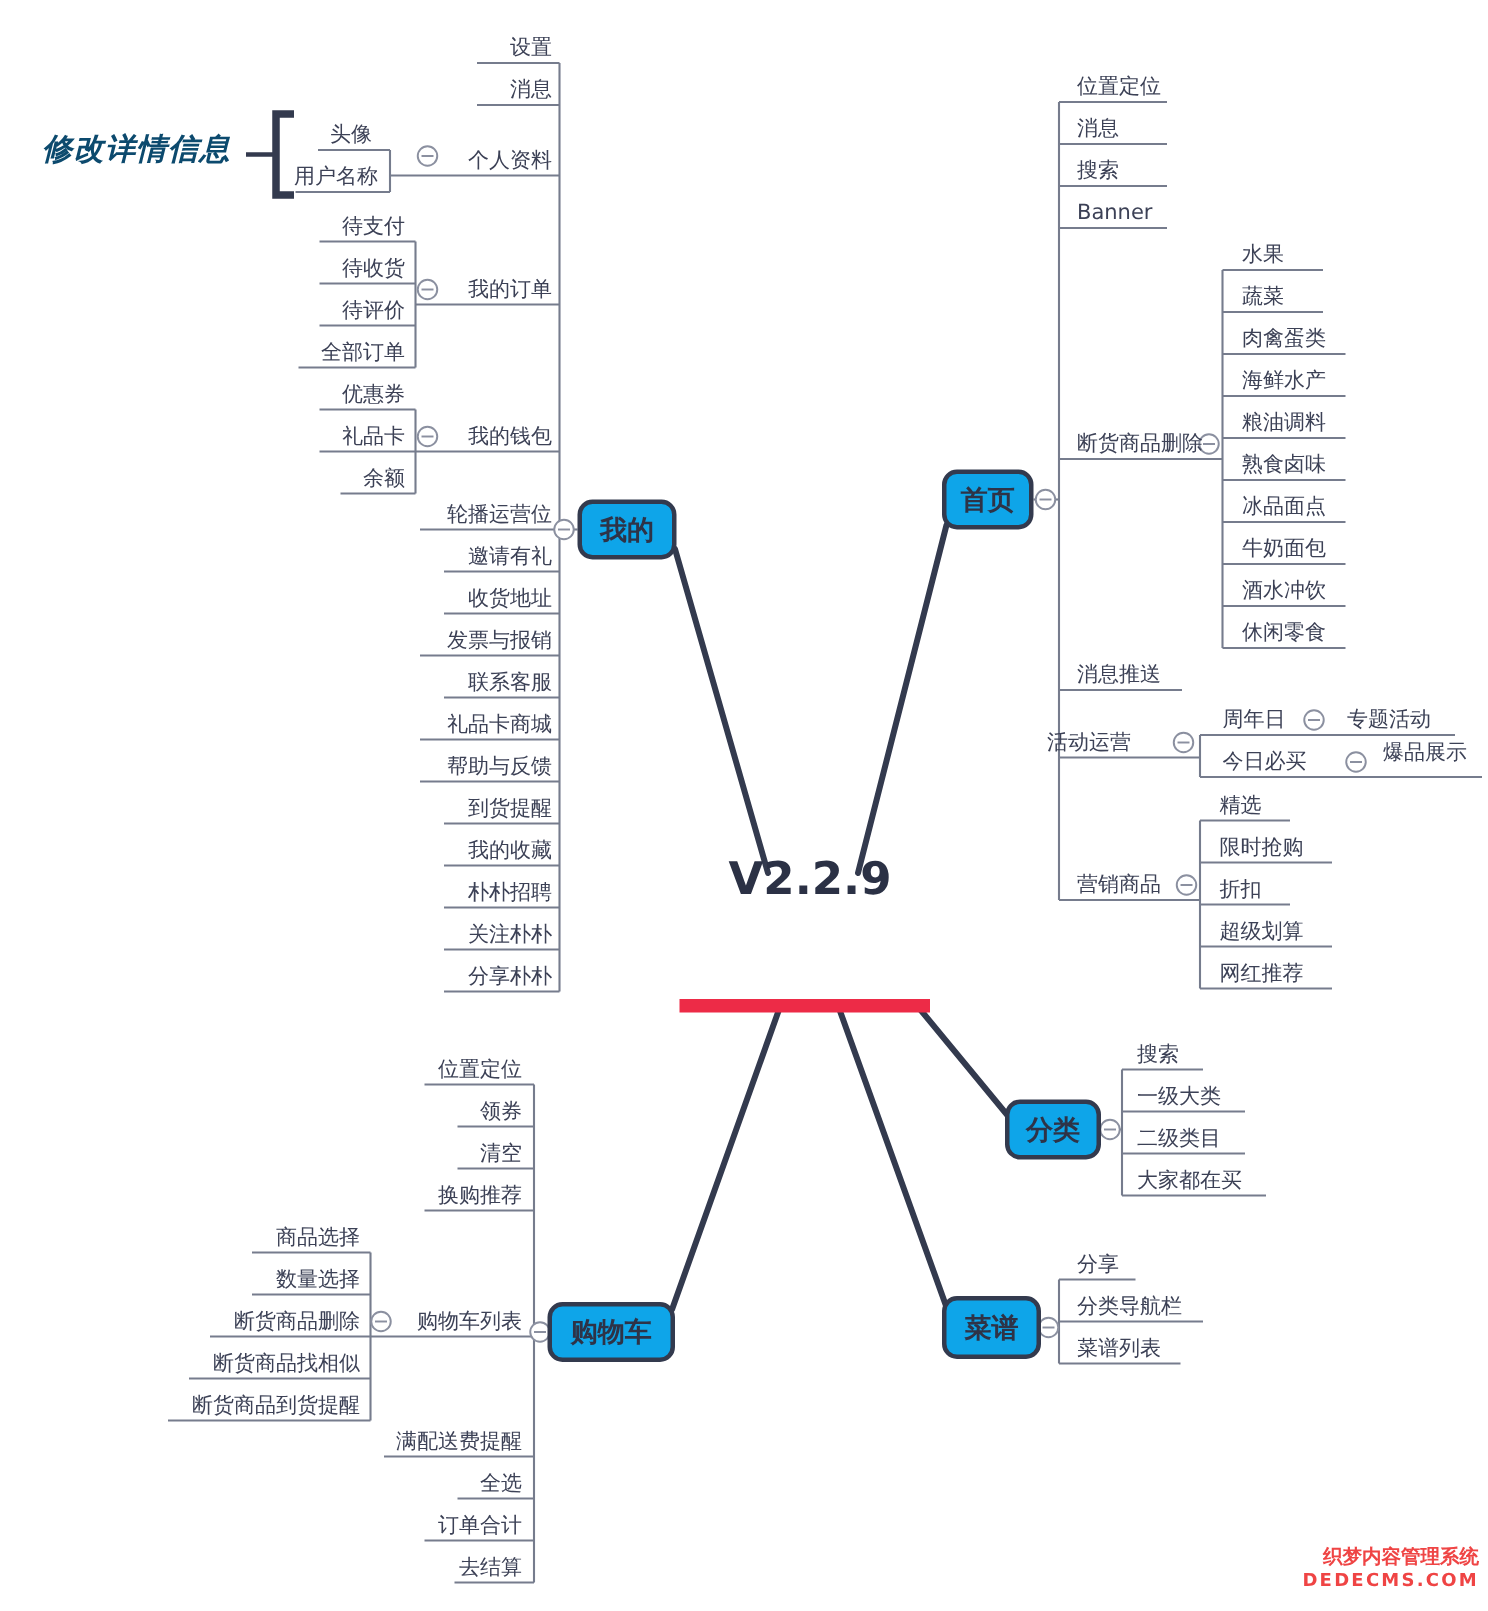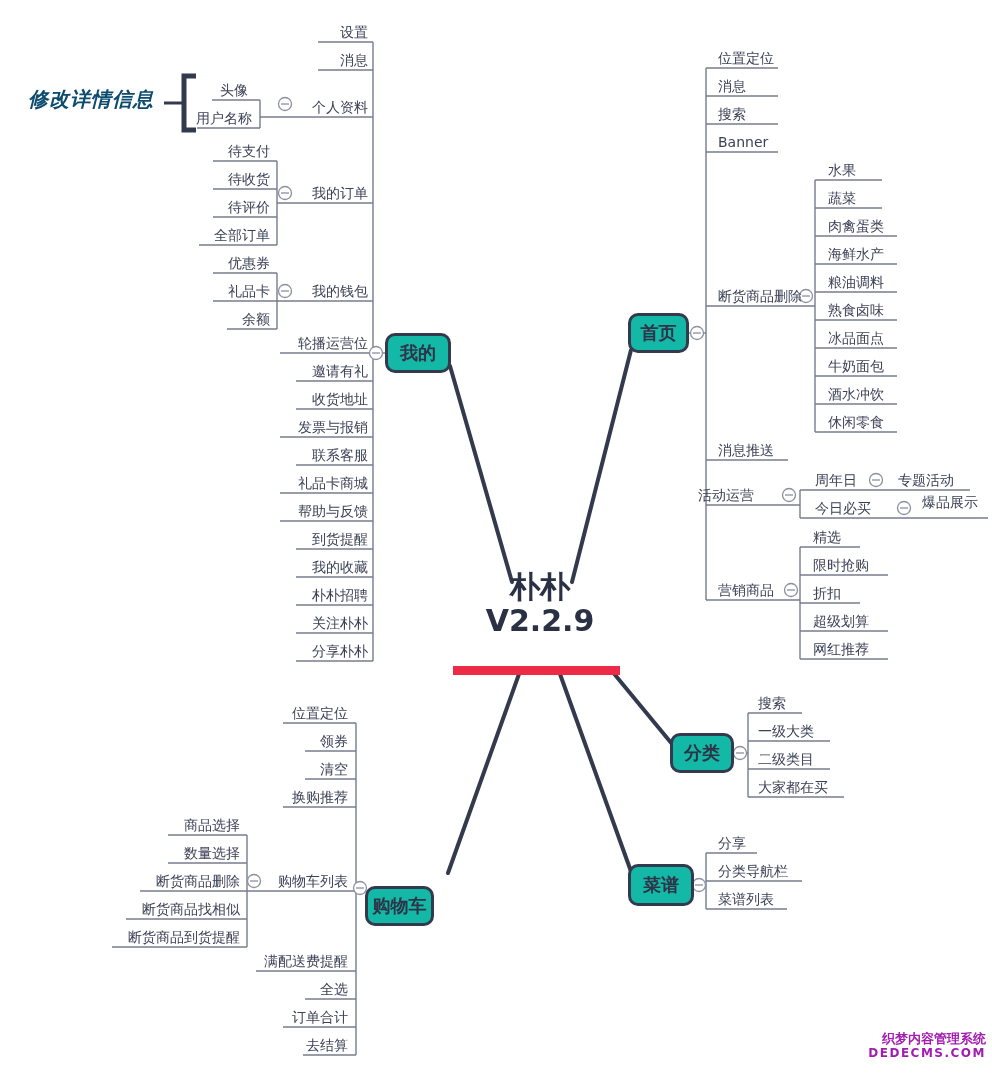--- a/index.html
+++ b/index.html
@@ -2,28 +2,28 @@
 <html><head>
 <meta charset="utf-8">
 <style>
   html,body{margin:0;padding:0;background:#ffffff;}
   .stage{position:relative;width:992px;height:1074px;background:#ffffff;overflow:hidden;
          font-family:"DejaVu Sans","Liberation Sans",sans-serif;}
   svg.wires{position:absolute;left:0;top:0;}
   .lbl{position:absolute;white-space:nowrap;font-size:14px;line-height:20px;height:20px;
        color:#3c4156;}
   .node{position:absolute;box-sizing:border-box;border:3px solid #333a4e;border-radius:10px;
-        background:#14b8a6;display:flex;align-items:center;justify-content:center;
+        background:#0ea5e9;display:flex;align-items:center;justify-content:center;
         font-weight:bold;font-size:18px;color:#2e3347;}
   .center-title{position:absolute;left:440px;top:570px;width:200px;text-align:center;
         font-weight:bold;font-size:30px;line-height:34px;color:#2b3145;}
   .red-bar{position:absolute;left:453px;top:666px;width:167px;height:9px;background:#ed2b47;}
   .annotation{position:absolute;left:28px;top:86px;font-size:20px;font-weight:bold;
         font-style:italic;color:#0c4a6e;letter-spacing:1px;}
-  .watermark{position:absolute;right:6px;top:1031px;text-align:right;color:#a21caf;
+  .watermark{position:absolute;right:6px;top:1031px;text-align:right;color:#ef4444;
         font-weight:bold;text-shadow:1px 1px 0 #ffffff,-1px -1px 0 #ffffff,1px -1px 0 #ffffff,-1px 1px 0 #ffffff;}
   .watermark .l1{font-size:13px;line-height:15px;}
   .watermark .l2{font-size:12px;line-height:14px;letter-spacing:1.5px;}
 </style>
 </head>
 <body>
 
 <div class="stage">
 
   <svg class="wires" width="992" height="1074" viewBox="0 0 992 1074">
@@ -199,32 +199,31 @@
           <line x1="356" y1="888" x2="364" y2="888"></line>
         </g>
       <g>
           <circle cx="254" cy="881" r="6.5" fill="#fff"></circle>
           <line x1="250" y1="881" x2="258" y2="881"></line>
         </g>
     </g>
   </svg>
 
   <div class="center-title">
-    <div>朴朴</div>
     <div>V2.2.9</div>
   </div>
   <div class="red-bar"></div>
 
   <div class="annotation">修改详情信息</div>
 
   <div class="node" style="left:385px;top:333px;width:66px;height:40px;">我的</div>
   <div class="node" style="left:628px;top:313px;width:61px;height:40px;">首页</div>
   <div class="node" style="left:670px;top:733px;width:64px;height:40px;">分类</div>
   <div class="node" style="left:628px;top:864px;width:66px;height:42px;">菜谱</div>
-  <div class="node" style="left:365px;top:868px;width:69px;height:40px;margin-top:18px;">购物车</div>
+  <div class="node" style="left:365px;top:868px;width:85px;height:40px;">购物车</div>
 
   <div class="lbl" style="right:624px;top:22px;">设置</div>
   <div class="lbl" style="right:624px;top:50px;">消息</div>
   <div class="lbl" style="right:624px;top:97px;">个人资料</div>
   <div class="lbl" style="right:744px;top:80px;">头像</div>
   <div class="lbl" style="right:740px;top:108px;">用户名称</div>
   <div class="lbl" style="right:624px;top:183px;">我的订单</div>
   <div class="lbl" style="right:722px;top:141px;">待支付</div>
   <div class="lbl" style="right:722px;top:169px;">待收货</div>
   <div class="lbl" style="right:722px;top:197px;">待评价</div>

